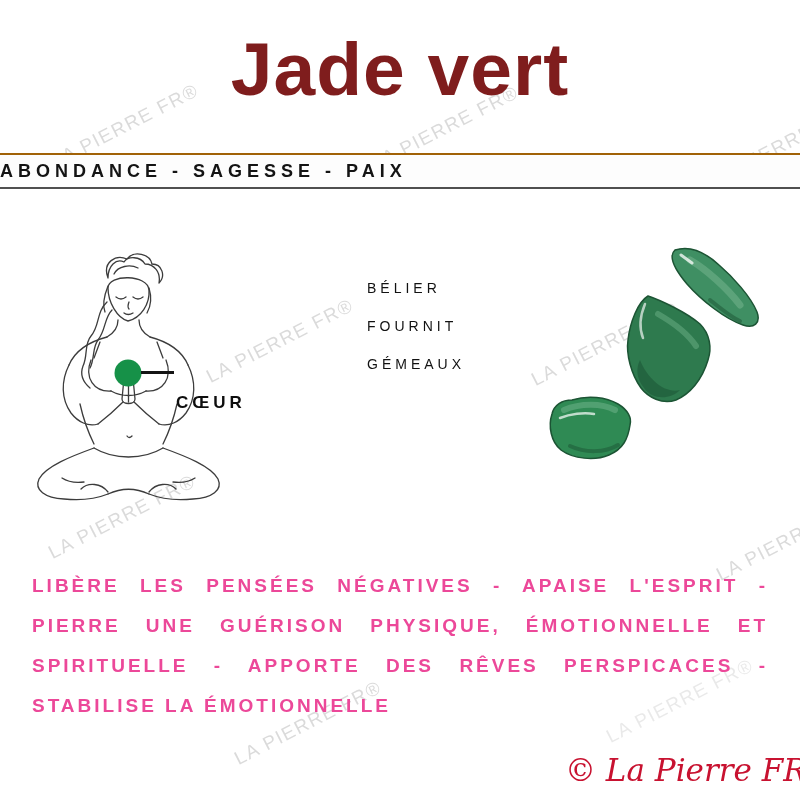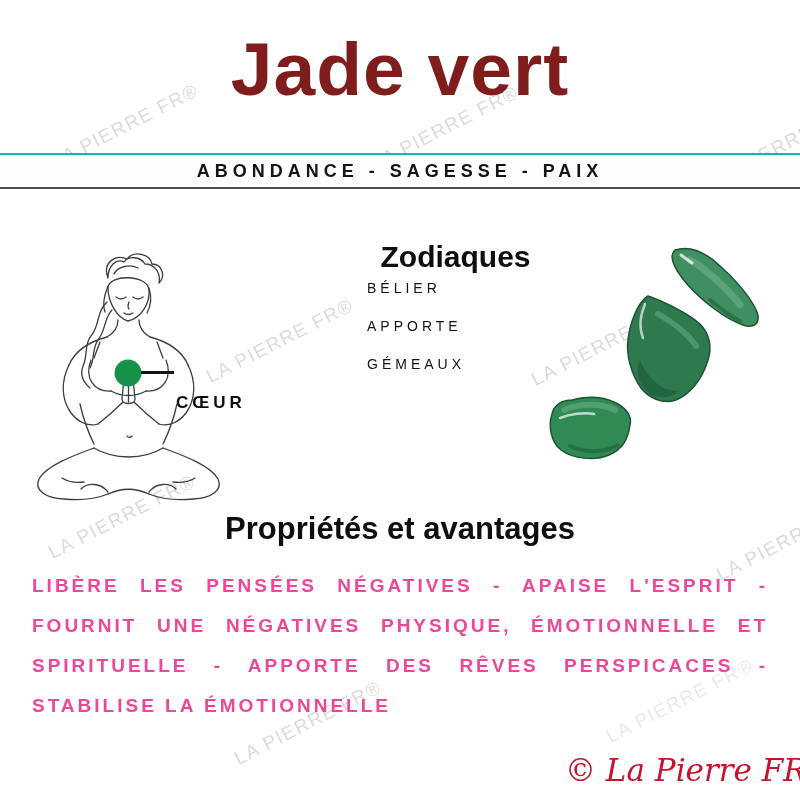--- a/index.html
+++ b/index.html
@@ -17,22 +17,22 @@
   }
   .wm.faint{opacity:.32;}
   
   .title{
     left:0;right:0;top:26px;text-align:center;
     font-size:75px;font-weight:bold;letter-spacing:1px;color:#7f1d1d;
   }
   
   .banner{
     left:0;right:0;top:153px;height:32px;line-height:32px;
-    border-top:2px solid #14b8a6;border-bottom:2px solid #4f4f4f;
-    text-align:center;font-size:18px;font-weight:bold;letter-spacing:5px;color:#141414;
+    border-top:2px solid #a16207;border-bottom:2px solid #4f4f4f;
+    font-size:18px;font-weight:bold;letter-spacing:5px;color:#141414;
     background:#fdfdfd;
   }
   .section-heading{
     font-size:30px;font-weight:bold;color:#0e0e0e;text-align:center;white-space:nowrap;
   }
   .chakras-heading{left:40px;width:170px;top:213px;}
   .zodiac-heading{left:368px;width:175px;top:240px;}
   .zodiac-item{
     position:absolute;left:367px;width:190px;text-align:left;
     font-size:14px;font-weight:normal;letter-spacing:4px;color:#121212;white-space:nowrap;
@@ -124,23 +124,22 @@
       <path d="M80,240 C73,231 60,230 53,237"></path>
       <path d="M34,226 C40,230 48,231 56,230"></path>
       <path d="M167,226 C161,230 153,231 145,230"></path>
     </g>
     <circle cx="100" cy="121" r="13.5" stroke-width="1" fill="#169148"></circle>
   </svg>
 
   <div class="abs pointer-line"></div>
   <div class="abs chakra-label">CŒUR</div>
 
-  <div class="abs section-heading zodiac-heading">Zodiaques</div>
   <div class="zodiac-item" style="top:280px;">BÉLIER</div>
-  <div class="zodiac-item" style="top:318px;">APPORTE</div>
+  <div class="zodiac-item" style="top:318px;">FOURNIT</div>
   <div class="zodiac-item" style="top:356px;">GÉMEAUX</div>
 
   <svg class="abs" style="left:540px;top:242px;" width="230" height="232" viewBox="0 0 230 232">
 
     <g>
       <path d="M135,8 C150,3 166,11 179,23 C193,35 211,55 217,70 C221,81 214,87 203,83 C185,77 161,58 147,42 C137,30 127,15 135,8 Z" stroke-width="1.5" stroke="#1c5434" fill="#3f8f63"></path>
       <path d="M150,18 C166,27 188,47 200,63" fill="none" stroke="#74b58e" stroke-width="7" stroke-linecap="round" opacity="0.55"></path>
       <path d="M141,13 L152,21" fill="none" stroke="#ffffff" stroke-width="3" stroke-linecap="round" opacity="0.75"></path>
       <path d="M170,58 C180,66 192,76 200,79" fill="none" stroke="#1c5434" stroke-width="4" stroke-linecap="round" opacity="0.5"></path>
     </g>
@@ -153,23 +152,22 @@
     </g>
 
     <g>
       <path d="M12,172 C14,163 22,158 32,158 C48,153 66,155 78,162 C88,168 92,176 90,183 C88,197 83,207 69,213 C55,219 33,217 21,208 C11,200 8,184 12,172 Z" stroke-width="1.5" stroke="#1c5434" fill="#2f8a54"></path>
       <path d="M24,168 C40,161 62,161 75,168" fill="none" stroke="#74b58e" stroke-width="6" stroke-linecap="round" opacity="0.5"></path>
       <path d="M20,176 C30,172 44,170 54,172" fill="none" stroke="#ffffff" stroke-width="2.5" stroke-linecap="round" opacity="0.7"></path>
       <path d="M30,204 C45,211 65,211 78,203" fill="none" stroke="#1c5434" stroke-width="4" stroke-linecap="round" opacity="0.5"></path>
     </g>
   </svg>
 
-  <div class="abs props-heading">Propriétés et avantages</div>
   <div class="abs props-body">
     <div class="props-line">LIBÈRE LES PENSÉES NÉGATIVES - APAISE L'ESPRIT -</div>
-    <div class="props-line">FOURNIT UNE NÉGATIVES PHYSIQUE, ÉMOTIONNELLE ET</div>
+    <div class="props-line">PIERRE UNE GUÉRISON PHYSIQUE, ÉMOTIONNELLE ET</div>
     <div class="props-line">SPIRITUELLE - APPORTE DES RÊVES PERSPICACES -</div>
     <div class="props-line last">STABILISE LA ÉMOTIONNELLE</div>
   </div>
 
   <div class="abs copyright">© La Pierre FR</div>
 
 </div>
 
 </body></html>

